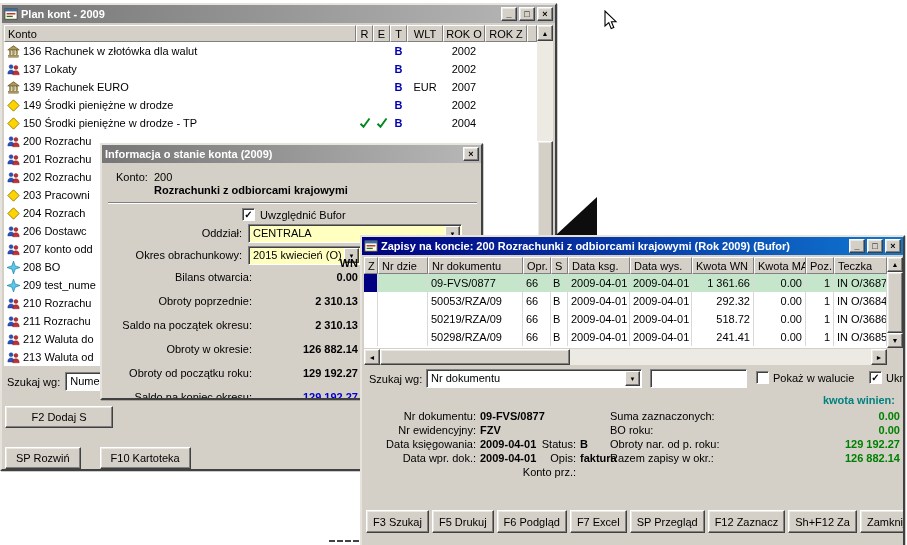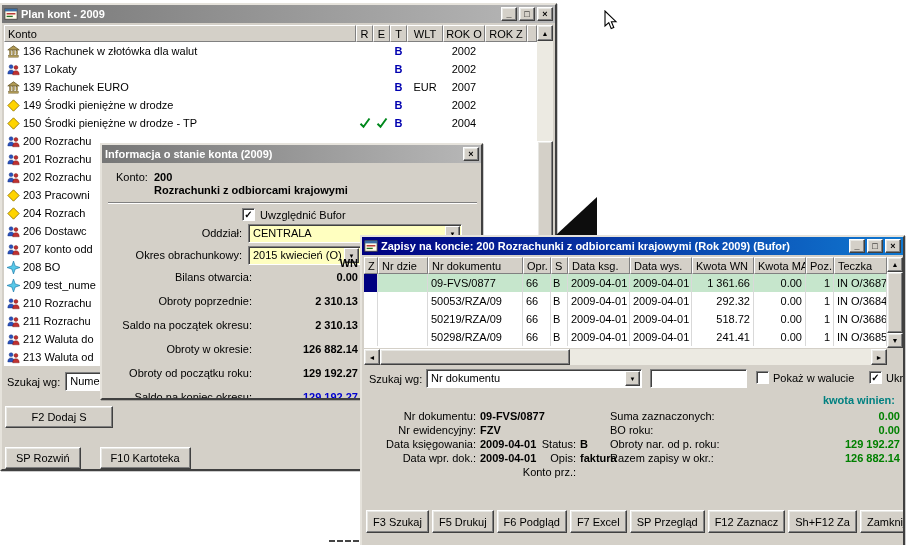--- a/index.html
+++ b/index.html
@@ -44,21 +44,21 @@
 #pk-search{position:absolute;left:5px;top:367px;display:flex;align-items:center;gap:5px}
 #pk-search .combo{width:130px}
 #pk-btns1{position:absolute;left:3px;top:401px;display:flex;gap:3px}
 #pk-btns1 .btn{width:108px;height:22px}
 #pk-btns2{position:absolute;left:3px;top:442px;display:flex;gap:19px}
 #pk-btns2 .btn{height:22px;padding:0 10px}
 
 
 #win-info{left:100px;top:143px;width:383px;height:257px;z-index:2}
 .i-konto-label{position:absolute;left:14px;top:26px}
-.i-konto-num{position:absolute;left:52px;top:26px;font-weight:bold}
+.i-konto-num{position:absolute;left:52px;top:26px;font-weight:normal}
 .i-konto-name{position:absolute;left:52px;top:39px;font-weight:bold}
 .i-groove{position:absolute;left:6px;top:57px;width:369px;height:2px;border-top:1px solid #808080;border-bottom:1px solid #fff}
 .i-cb{position:absolute;left:140px;top:63px;display:flex;align-items:center;gap:5px}
 .i-oddzial-label{position:absolute;left:8px;top:82px;width:132px;text-align:right}
 .i-oddzial-combo{position:absolute;left:146px;top:79px;width:214px}
 .i-okres-label{position:absolute;left:8px;top:104px;width:132px;text-align:right}
 .i-okres-combo{position:absolute;left:146px;top:101px;width:113px}
 .i-wn{position:absolute;left:150px;top:112px;width:106px;text-align:right;font-weight:bold}
 #i-rows{position:absolute;left:8px;top:120px;width:250px}
 .info-row{display:flex;align-items:center;height:24px}

